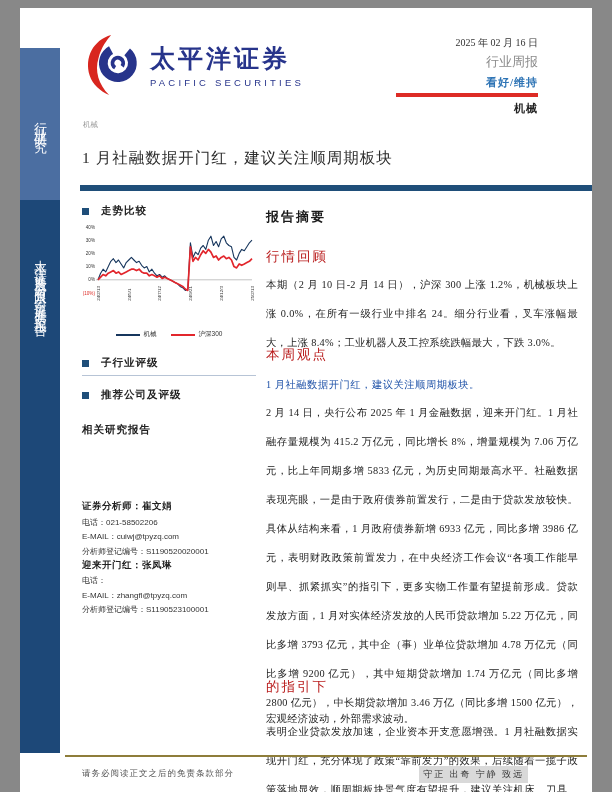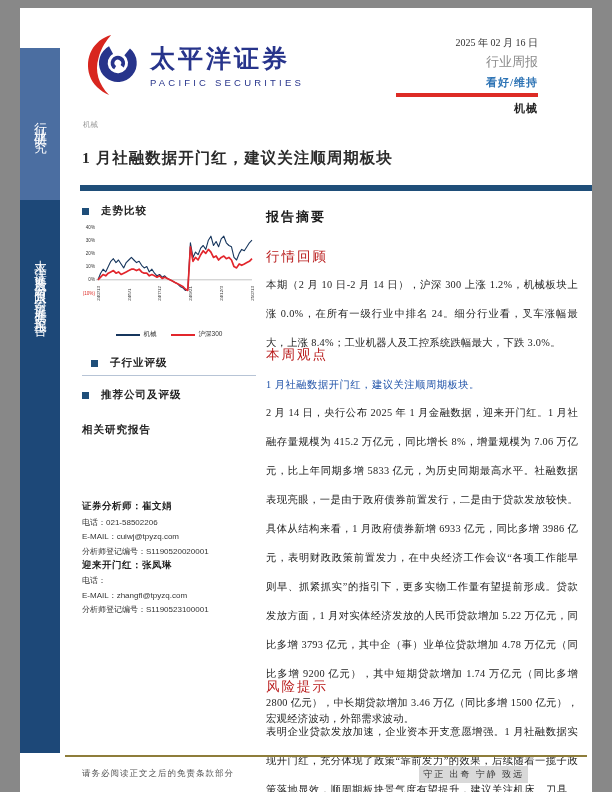--- a/index.html
+++ b/index.html
@@ -22,21 +22,21 @@
   .logo-en{font-size:9.5px;color:#27348b;letter-spacing:3.2px;margin-top:2px;
            font-family:"Liberation Sans",sans-serif;}
   .hdr-right{position:absolute;right:54px;top:28px;width:220px;text-align:right;}
   .hdr-date{font-size:10px;color:#333;}
   .hdr-type{font-size:13px;color:#8a8a8a;margin-top:3px;}
   .hdr-rating{font-size:11px;font-weight:bold;color:#2e74b5;margin-top:4px;letter-spacing:1px;}
   .hdr-redline{height:4px;background:#dd2b25;margin-top:3px;width:142px;margin-left:auto;}
   .hdr-industry{font-size:11px;font-weight:bold;color:#222;margin-top:4px;letter-spacing:1px;}
   
   .cat-small{position:absolute;left:63px;top:112px;font-size:7.5px;color:#9b9b9b;}
-  .doc-title{position:absolute;left:62px;top:140px;font-size:15.5px;font-weight:bold;color:#2b2b2b;
+  .doc-title{position:absolute;left:62px;top:140px;font-size:15.5px;font-weight:normal;color:#2b2b2b;
              letter-spacing:1px;text-align:center;}
   .title-bar{position:absolute;left:60px;top:177px;width:552px;height:6px;background:#1f4e79;}
   
   .bullet-head{position:absolute;display:flex;align-items:center;font-weight:bold;
                font-size:10.5px;color:#222;letter-spacing:1px;}
   .sq{width:7px;height:7px;background:#1f4e79;margin-right:12px;flex:0 0 auto;}
   .chart-wrap{position:absolute;left:60px;top:214px;width:178px;height:94px;}
   .legend{position:absolute;left:60px;top:322px;width:178px;display:flex;justify-content:center;
           gap:14px;align-items:center;}
   .legend-item{display:flex;align-items:center;gap:4px;}
@@ -127,21 +127,21 @@
     <div class="legend-item">
       <span class="legend-line" style="background: rgb(23, 54, 93);"></span>
       <span class="legend-lbl">机械</span>
     </div>
     <div class="legend-item">
       <span class="legend-line" style="background: rgb(226, 38, 44);"></span>
       <span class="legend-lbl">沪深300</span>
     </div>
   </div>
 
-  <div class="bullet-head" style="left:71px;top:348px;justify-content:space-between;">
+  <div class="bullet-head" style="left:62px;top:348px;justify-content:space-between;">
     <span class="sq"></span>
     <span>子行业评级</span>
   </div>
 
   <div class="divider"></div>
 
   <div class="bullet-head" style="left:62px;top:380px;">
     <span class="sq"></span>
     <span>推荐公司及评级</span>
   </div>
@@ -161,20 +161,20 @@
 
   <div class="r-heading" style="top:200px;">报告摘要</div>
 
   <div class="r-sect" style="top:240px;">行情回顾</div>
   <div class="r-para" style="top:262px;">本期（2 月 10 日-2 月 14 日），沪深 300 上涨 1.2%，机械板块上涨 0.0%，在所有一级行业中排名 24。细分行业看，叉车涨幅最大，上涨 8.4%；工业机器人及工控系统跌幅最大，下跌 3.0%。</div>
 
   <div class="r-sect" style="top:338px;">本周观点</div>
   <div class="r-highlight" style="top:370px;">1 月社融数据开门红，建议关注顺周期板块。</div>
   <div class="r-para" style="top:390px;">2 月 14 日，央行公布 2025 年 1 月金融数据，迎来开门红。1 月社融存量规模为 415.2 万亿元，同比增长 8%，增量规模为 7.06 万亿元，比上年同期多增 5833 亿元，为历史同期最高水平。社融数据表现亮眼，一是由于政府债券前置发行，二是由于贷款发放较快。具体从结构来看，1 月政府债券新增 6933 亿元，同比多增 3986 亿元，表明财政政策前置发力，在中央经济工作会议“各项工作能早则早、抓紧抓实”的指引下，更多实物工作量有望提前形成。贷款发放方面，1 月对实体经济发放的人民币贷款增加 5.22 万亿元，同比多增 3793 亿元，其中企（事）业单位贷款增加 4.78 万亿元（同比多增 9200 亿元），其中短期贷款增加 1.74 万亿元（同比多增 2800 亿元），中长期贷款增加 3.46 万亿（同比多增 1500 亿元），表明企业贷款发放加速，企业资本开支意愿增强。1 月社融数据实现开门红，充分体现了政策“靠前发力”的效果，后续随着一揽子政策落地显效，顺周期板块景气度有望提升，建议关注机床、刀具、注塑机、工程机械等板块。</div>
 
-  <div class="r-sect" style="top:670px;">风险提示</div>
+  <div class="r-sect" style="top:670px;">的指引下</div>
   <div class="r-para" style="top:696px;">宏观经济波动，外部需求波动。</div>
 
   <div class="foot-line"></div>
   <div class="foot-left">请务必阅读正文之后的免责条款部分</div>
   <div class="foot-right">守正 出奇 宁静 致远</div>
 
 </div>
 
 </body></html>

